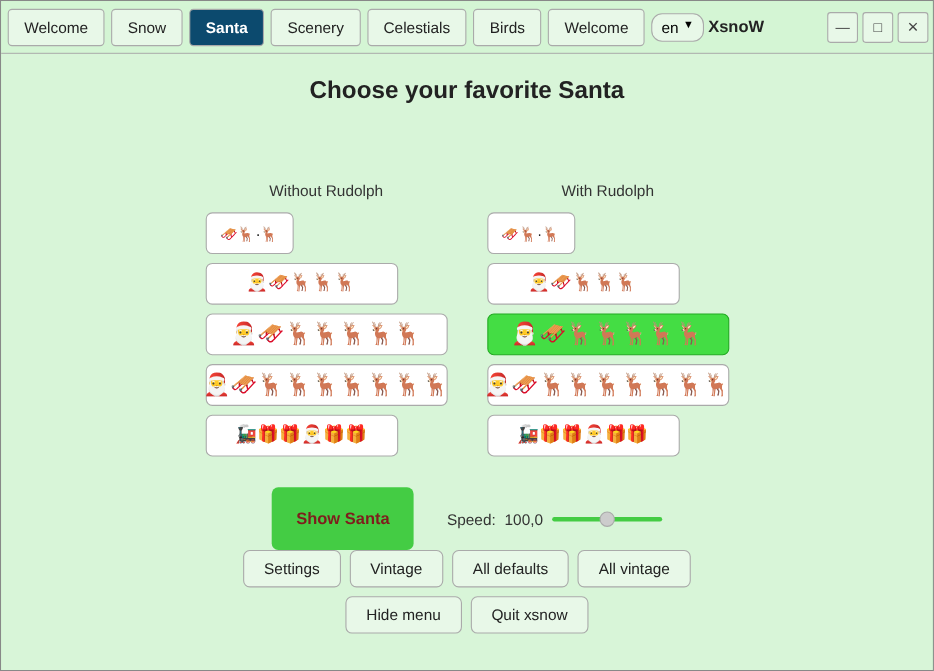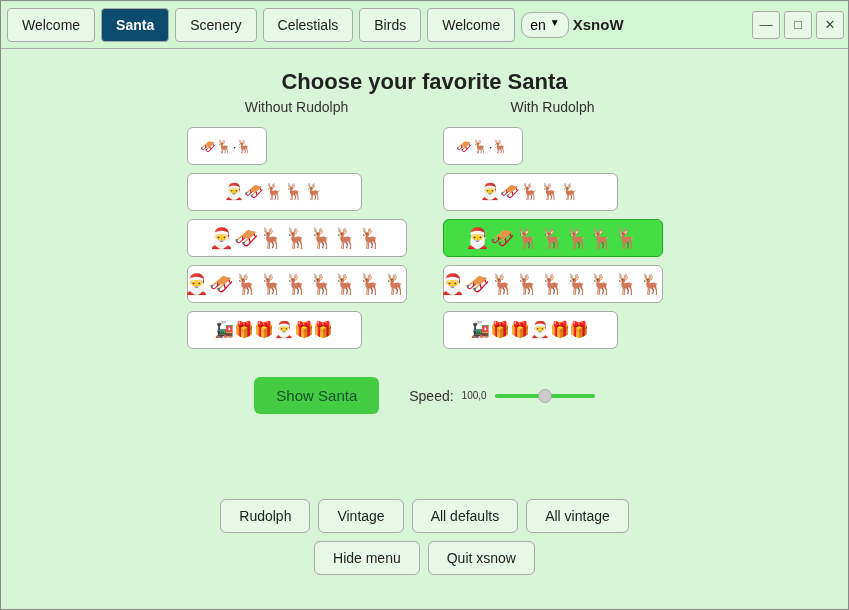--- a/index.html
+++ b/index.html
@@ -83,29 +83,30 @@
       background: #d8f5d8;
       padding: 20px;
       display: flex;
       flex-direction: column;
       align-items: center;
       height: calc(610px - 44px);
     }
     .page-title {
       font-size: 22px;
       color: #222;
-      margin-bottom: 4px;
+      margin-bottom: 32px;
       text-align: center;
     }
 
     
     .santa-grid {
       display: flex;
       gap: 36px;
       margin-bottom: 18px;
+      margin-top: 38px;
     }
     .santa-col {
       display: flex;
       flex-direction: column;
       align-items: center;
       gap: 8px;
     }
     .col-header {
       font-size: 14px;
       color: #333;
@@ -141,35 +142,35 @@
     .controls-row {
       display: flex;
       align-items: center;
       gap: 30px;
       margin-top: 10px;
     }
     .btn-show {
       background: #44cc44;
       border: none;
       border-radius: 6px;
-      padding: 10px 22px;
+      padding: 20px 22px;
       font-size: 15px;
-      color: #14532d;
-      cursor: pointer;
-      font-weight: normal;
+      color: #7f1d1d;
+      cursor: pointer;
+      font-weight: bold;
     }
     .speed-control {
       display: flex;
       align-items: center;
       gap: 8px;
       font-size: 14px;
       color: #333;
     }
     .speed-label { font-weight: normal; }
-    .speed-value { font-size: 10px; color: #333; }
+    .speed-value { font-size: 14px; color: #333; }
     .speed-slider {
       -webkit-appearance: none;
       appearance: none;
       width: 100px;
       height: 4px;
       background: #44cc44;
       border-radius: 2px;
       outline: none;
       cursor: pointer;
     }
@@ -207,20 +208,21 @@
       color: #222;
     }
   </style>
 </head>
 <body>
 
 <div class="titlebar">
 
   <div id="tabs-container" style="display:flex;align-items:center;gap:2px;">
       <div class="nav-tab">Welcome</div>
+      <div class="nav-tab">Snow</div>
       <div class="nav-tab active">Santa</div>
       <div class="nav-tab">Scenery</div>
       <div class="nav-tab">Celestials</div>
       <div class="nav-tab">Birds</div>
       <div class="nav-tab">Welcome</div>
     </div>
   <div class="lang-select">
     <span>en</span>
     <span class="lang-arrow">▼</span>
   </div>
@@ -285,21 +287,21 @@
     <button class="btn-show">Show Santa</button>
     <div class="speed-control">
       <span class="speed-label">Speed:</span>
       <span class="speed-value">100,0</span>
       <input type="range" class="speed-slider" min="0" max="200" value="100" style="">
     </div>
   </div>
 
   <div class="bottom-btns">
     <div class="btn-row" id="bottom-row1">
-        <button class="btn-action">Rudolph</button>
+        <button class="btn-action">Settings</button>
         <button class="btn-action">Vintage</button>
         <button class="btn-action">All defaults</button>
         <button class="btn-action">All vintage</button>
       </div>
     <div class="btn-row" id="bottom-row2">
         <button class="btn-action">Hide menu</button>
         <button class="btn-action">Quit xsnow</button>
       </div>
   </div>
 </div>

